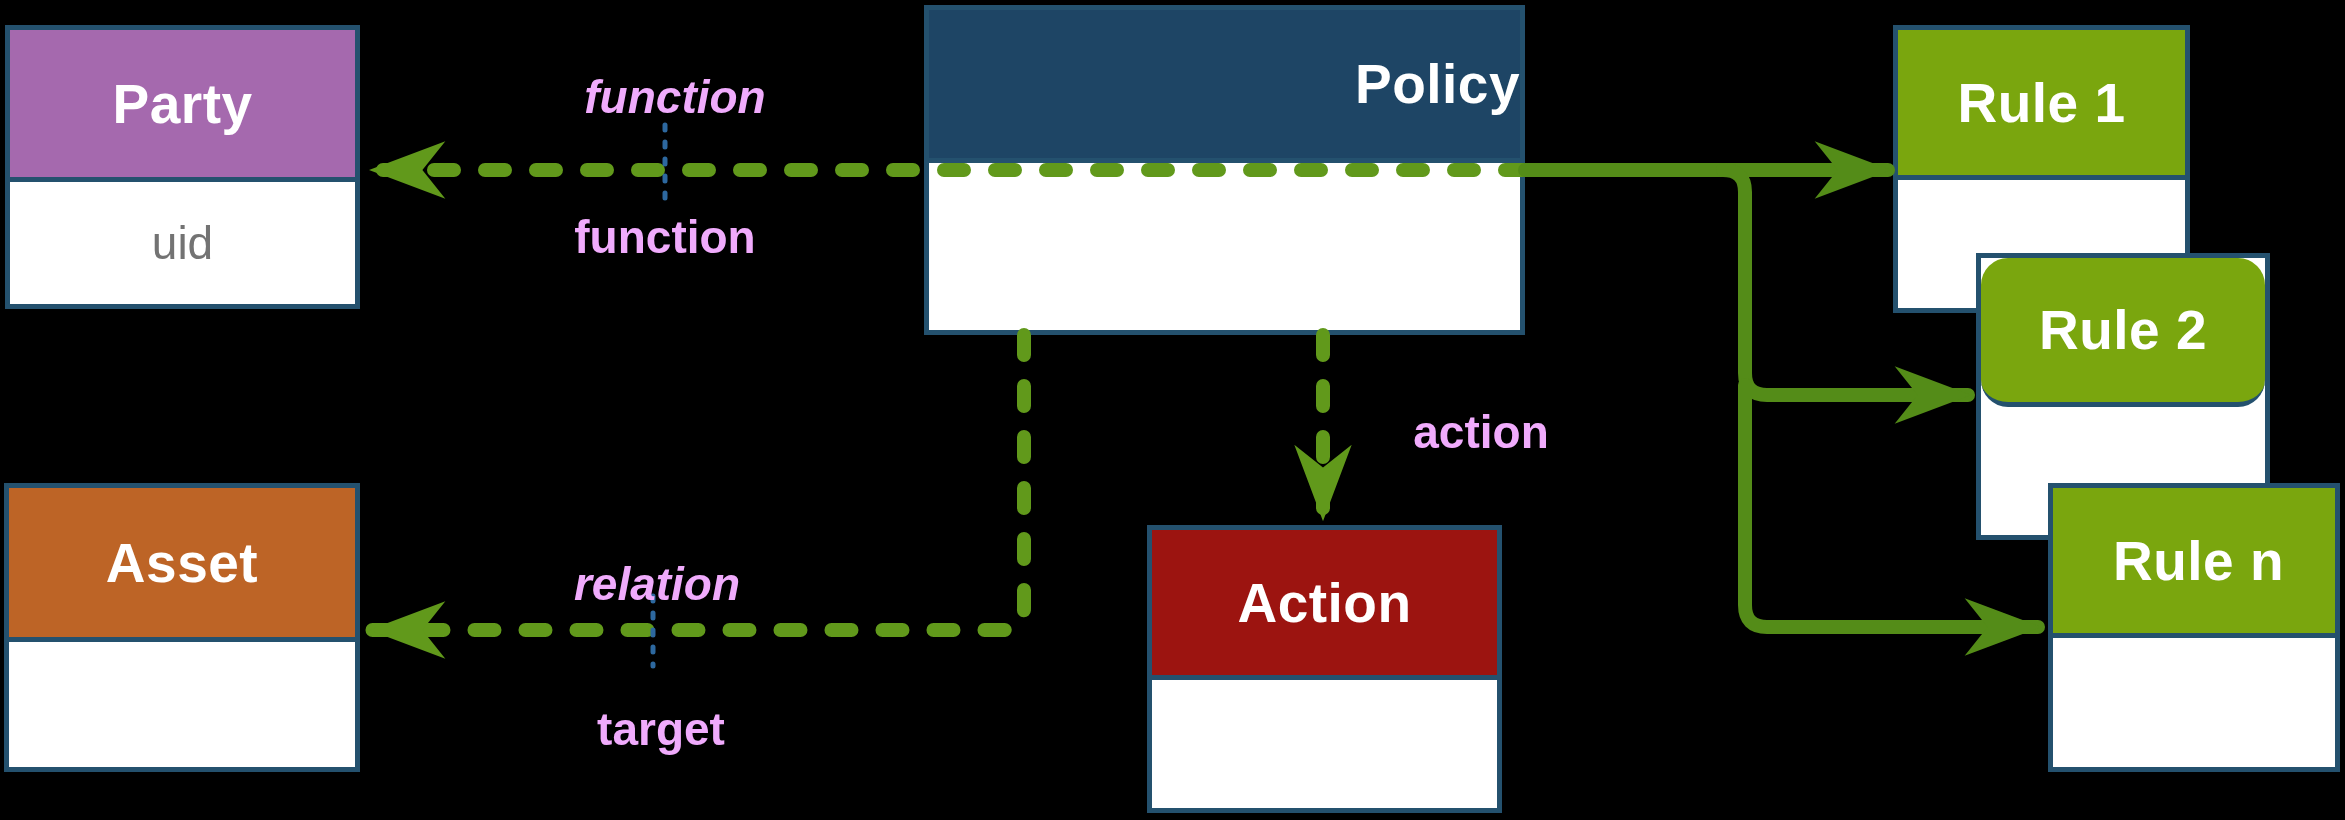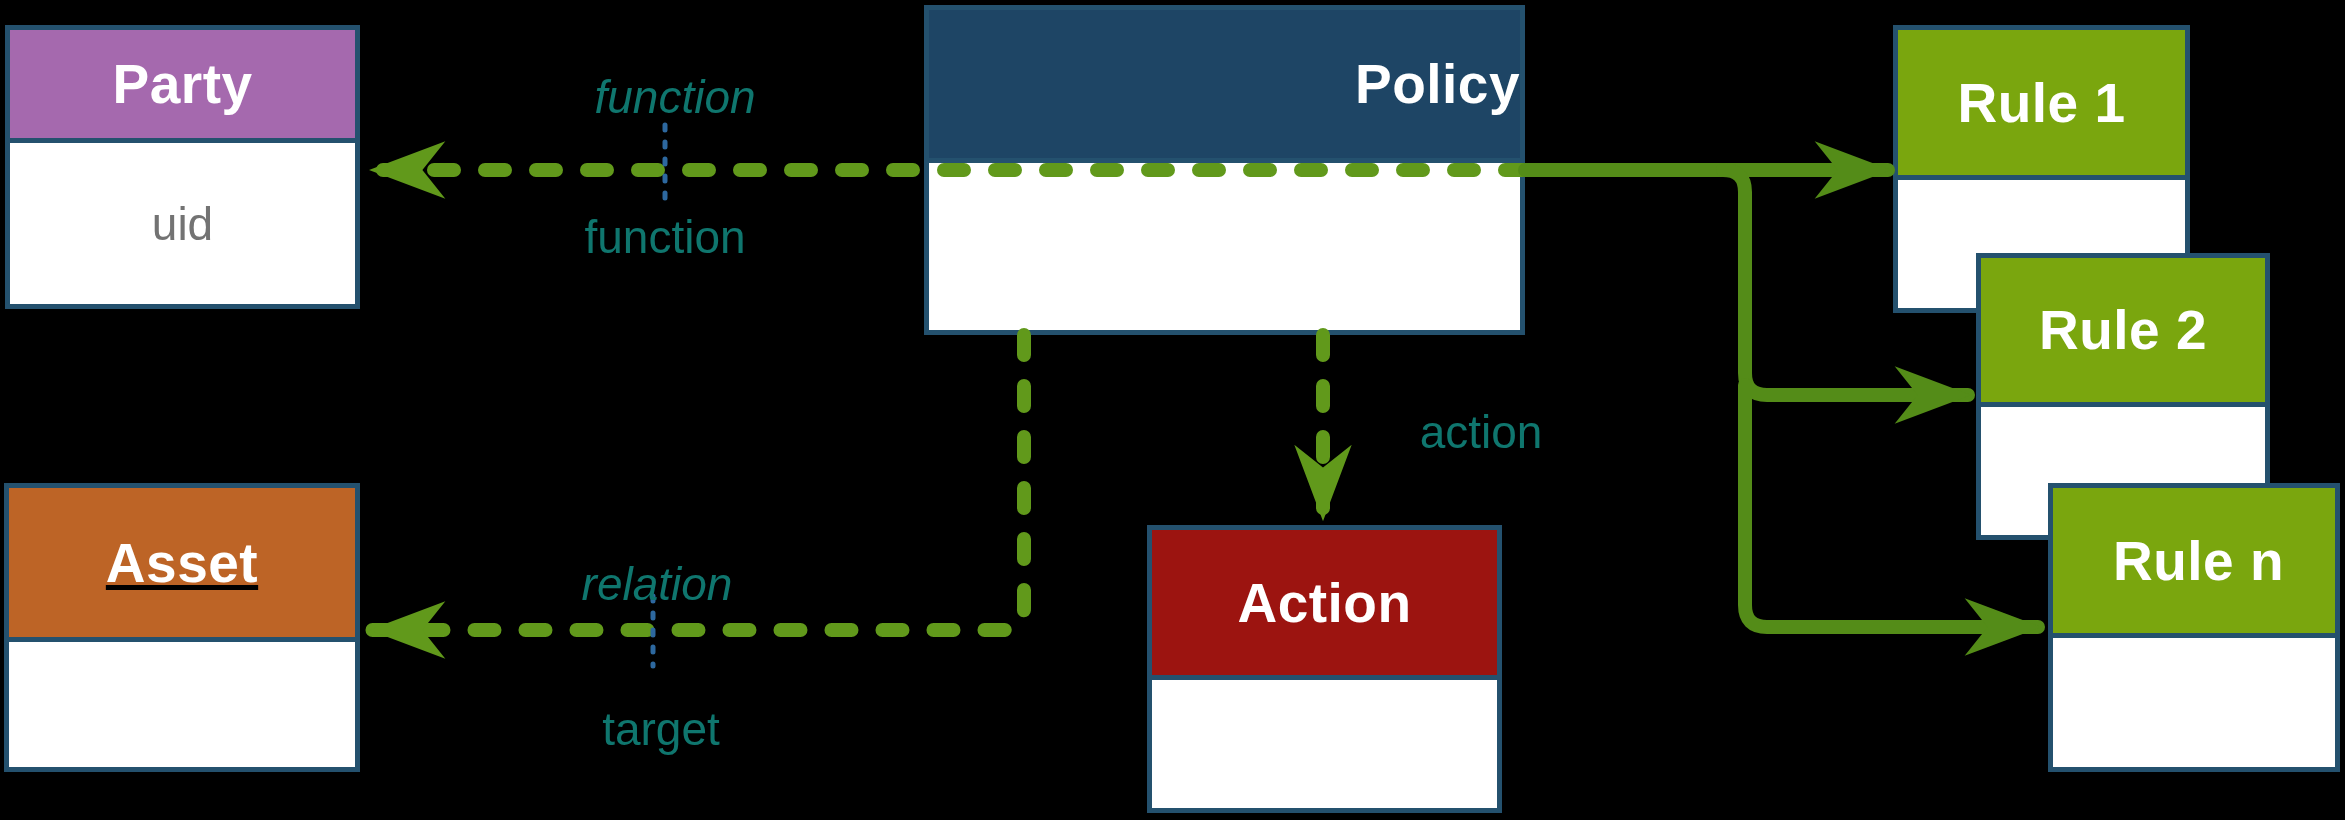--- a/index.html
+++ b/index.html
@@ -57,42 +57,42 @@
     justify-content: center;
   }
   .entity-field {
     color: #737373;
     font-size: 46px;
     white-space: nowrap;
   }
   .edge-label {
     position: absolute;
     transform: translate(-50%, -50%);
-    color: #0f766e;
+    color: #f0abfc;
     font-size: 46px;
-    font-weight: normal;
+    font-weight: bold;
     white-space: nowrap;
     z-index: 4;
   }
   .edge-label.italic {
     font-style: italic;
   }
   
   #box-party  { left: 5px;    top: 25px;  width: 355px; height: 284px; }
-  #box-party  .entity-header { height: 113px; }
+  #box-party  .entity-header { height: 152px; }
   #box-asset  { left: 4px;    top: 483px; width: 356px; height: 289px; }
   #box-asset  .entity-header { height: 154px; }
   #box-policy { left: 924px;  top: 5px;   width: 601px; height: 330px; }
   #box-policy .entity-header { height: 153px; }
   #box-action { left: 1147px; top: 525px; width: 355px; height: 288px; }
   #box-action .entity-header { height: 150px; }
   #box-rule1  { left: 1893px; top: 25px;  width: 297px; height: 288px; }
   #box-rule1  .entity-header { height: 150px; }
   #box-rule2  { left: 1976px; top: 253px; width: 294px; height: 287px; }
-  #box-rule2  .entity-header { height: 149px; }
+  #box-rule2  .entity-header { height: 149px; border-radius: 27px; }
   #box-rulen  { left: 2048px; top: 483px; width: 292px; height: 289px; }
   #box-rulen  .entity-header { height: 150px; padding-left: 9px; }
 </style>
 </head>
 <body>
 
 <div class="diagram">
 
   <svg class="connector-layer" width="2345" height="820" viewBox="0 0 2345 820" xmlns="http://www.w3.org/2000/svg">
     <defs>
@@ -123,21 +123,21 @@
   <div class="entity" id="box-party">
     <div class="entity-header" style="background-color: rgb(165, 105, 174);">
       <span class="entity-title">Party</span>
     </div>
     <div class="entity-body">
       <span class="entity-field">uid</span>
     </div>
   </div>
 
   <div class="entity" id="box-asset">
-    <div class="entity-header" style="background-color: rgb(189, 100, 38); text-decoration: underline;">
+    <div class="entity-header" style="background-color: rgb(189, 100, 38);">
       <span class="entity-title">Asset</span>
     </div>
     <div class="entity-body"></div>
   </div>
 
   <div class="entity" id="box-policy">
     <div class="entity-header" style="background-color: rgb(30, 69, 101); justify-content: flex-end;">
       <span class="entity-title">Policy</span>
     </div>
     <div class="entity-body"></div>

